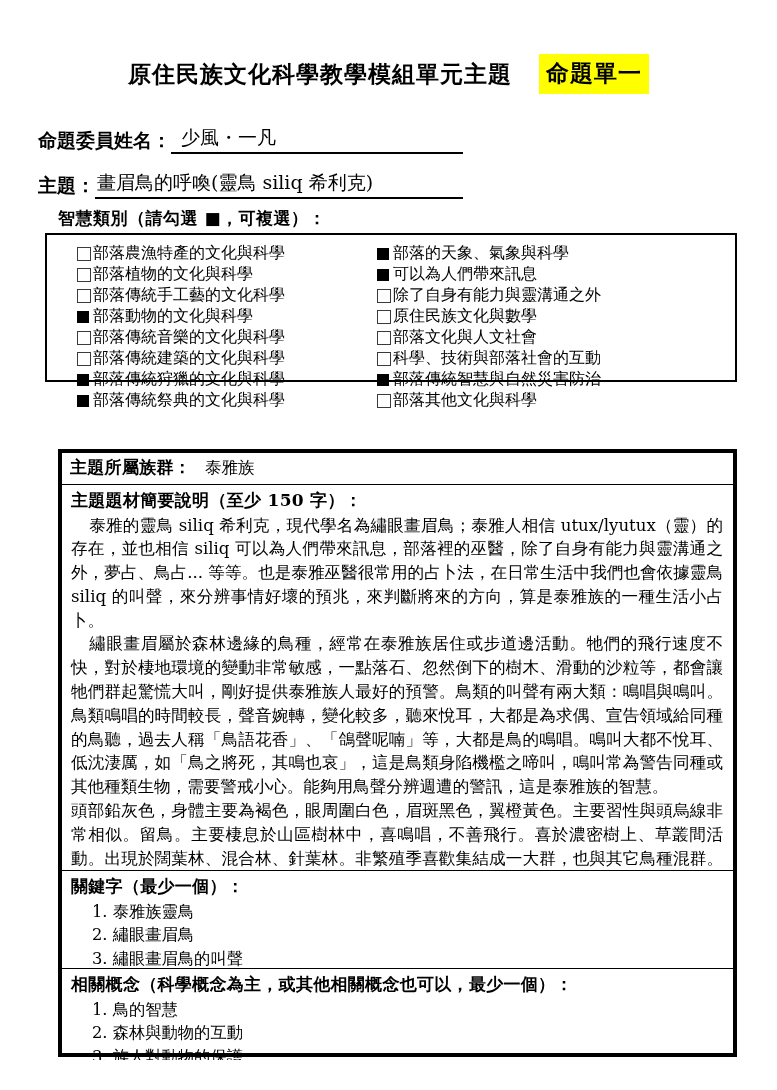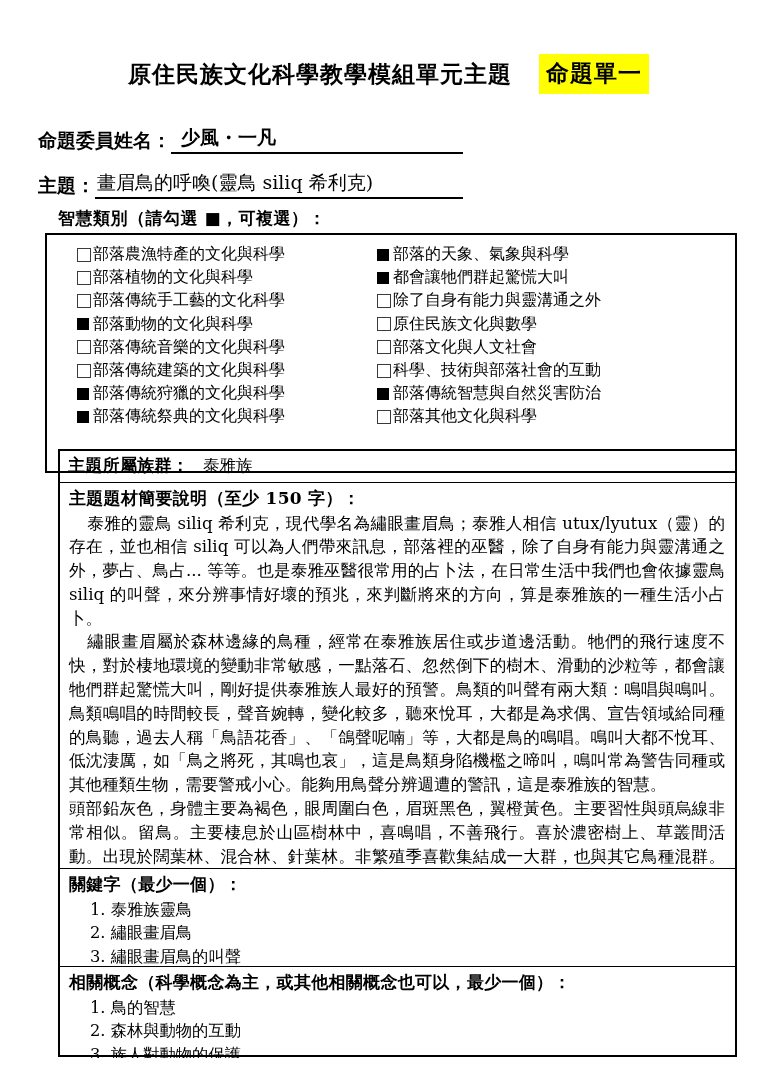--- a/index.html
+++ b/index.html
@@ -20,49 +20,49 @@
     display:inline-block; vertical-align:middle; margin-left:18px;
     background:#FFFF00; padding:4px 7px 5px 7px;
   }
   
   .field { position:absolute; left:38px; font-size:19px; white-space:nowrap; }
   .field-label { font-weight:bold; }
   .field-name  { top:125px; }
   .field-topic { top:170px; }
   .fill {
     display:inline-block; border-bottom:2px solid #000;
-    font-weight:bold; padding:0 4px 1px 10px; vertical-align:bottom;
+    font-weight:normal; padding:0 4px 1px 10px; vertical-align:bottom;
   }
   .field-name  .fill { min-width:292px; }
   .field-topic .fill { min-width:368px; font-weight:normal; padding-left:2px; }
   
   .cat-heading {
     position:absolute; top:207px; left:58px;
     font-size:17px; font-weight:bold; letter-spacing:0.5px;
   }
   .cat-box {
-    position:absolute; top:233px; left:45px; width:692px; height:240px;
+    position:absolute; top:233px; left:45px; width:692px; height:149px;
     border:2px solid #000; display:flex; padding:8px 0 0 30px;
   }
   .cat-col { display:flex; flex-direction:column; }
   .cat-col.left  { width:300px; }
   .cat-col.right { flex:1; }
   .cat-item {
     display:flex; align-items:center; height:23.2px;
     font-size:16px; white-space:nowrap;
   }
   .cb {
     width:14px; height:14px; border:1px solid #3a3a3a;
     margin-right:2px; flex:0 0 auto; background:#fff;
   }
   .cb.checked { width:12px; height:12px; border:1px solid #000; background:#000; margin-right:4px; }
   
   .main-table {
     position:absolute; top:449px; left:58px; width:679px; height:608px;
-    border:2px solid #000000;
+    border:4px solid #000000;
   }
   .mt-row { border-top:1.5px solid #000; overflow:hidden; }
   .mt-row:first-child { border-top:none; }
   .sec-heading { font-size:17px; font-weight:bold; letter-spacing:0.3px; line-height:27px; }
   .row-ethnic { height:30.5px; padding:3px 8px 0 8px; font-size:16.5px; }
   .row-ethnic .sec-heading { display:inline; line-height:normal; }
   .ethnic-value { margin-left:14px; }
   .row-desc { height:386px; padding:2px 10px 0 9px; }
   .desc-body { font-size:16.6px; line-height:23.8px; text-align:justify; }
   .desc-body p.indent { text-indent:1.1em; }
@@ -125,21 +125,21 @@
           <span>部落傳統祭典的文化與科學</span>
         </div>
     </div>
     <div class="cat-col right">
       <div class="cat-item">
           <span class="cb checked"></span>
           <span>部落的天象、氣象與科學</span>
         </div>
       <div class="cat-item">
           <span class="cb checked"></span>
-          <span>都會讓牠們群起驚慌大叫</span>
+          <span>可以為人們帶來訊息</span>
         </div>
       <div class="cat-item">
           <span class="cb"></span>
           <span>除了自身有能力與靈溝通之外</span>
         </div>
       <div class="cat-item">
           <span class="cb"></span>
           <span>原住民族文化與數學</span>
         </div>
       <div class="cat-item">

